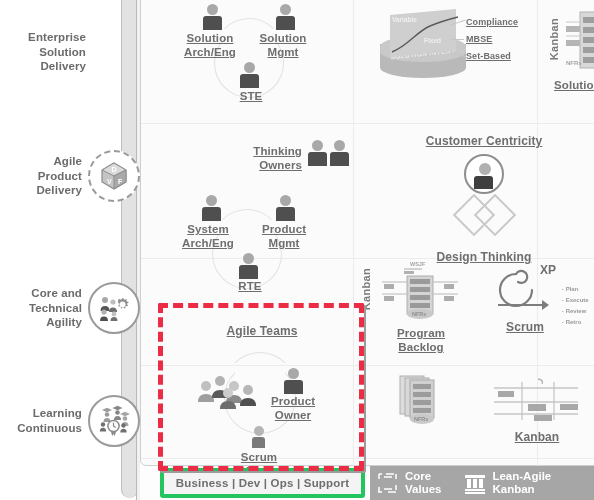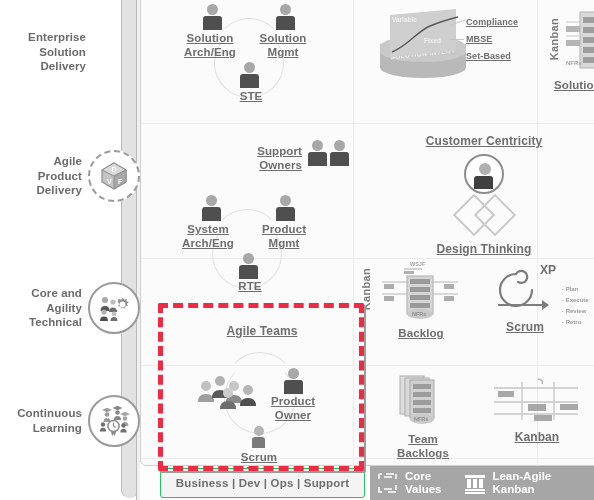--- a/index.html
+++ b/index.html
@@ -68,21 +68,21 @@
   .footer {
     position: absolute; left: 370px; top: 466px; width: 224px; height: 34px;
     background: #a6a6a6; display: flex; align-items: center; gap: 8px; padding-left: 8px;
   }
   .fitem { display: flex; align-items: center; gap: 5px; }
   .fitem .flabel { font-size: 11.5px; font-weight: bold; color: #ffffff; line-height: 1.15; }
 
   
   .bottomstrip {
     position: absolute; left: 160px; top: 468px; width: 205px; height: 30px;
-    background: #f4f4f4; border: 1px solid #22c55e; border-radius: 3px;
+    background: #f4f4f4; border: 4px solid #22c55e; border-radius: 3px;
     display: flex; align-items: center; justify-content: center;
   }
   .bottomstrip span { font-size: 11.5px; font-weight: bold; color: #6e6e6e; letter-spacing: .2px; }
 
   
   .si-cyl { position: absolute; width: 86px; height: 26px; background:#b9b9b9; border-radius: 50%/40%; }
   .si-sq  { position: absolute; width: 66px; height: 42px; background: #cfcfcf; transform: skewY(-5deg); }
 
   .diamond { width: 30px; height: 30px; border: 2px solid #c9c9c9; transform: rotate(45deg); }
 
@@ -130,43 +130,43 @@
           <text x="14.5" y="13" font-size="7" font-weight="bold" fill="#ffffff" font-family="Liberation Sans, sans-serif">D</text>
           <text x="10" y="25" font-size="7" font-weight="bold" fill="#ffffff" font-family="Liberation Sans, sans-serif">V</text>
           <text x="21" y="25" font-size="7" font-weight="bold" fill="#ffffff" font-family="Liberation Sans, sans-serif">F</text>
         </svg>
       </div>
     </div>
 
     <div class="comp" style="top:282px;">
       <div class="clabel">
         <div>Core and</div>
+        <div>Technical</div>
         <div>Agility</div>
-        <div>Technical</div>
       </div>
       <div class="cicon">
         <svg width="36" height="34" viewBox="0 0 36 34">
           <path d="M26 6 l2.6 1 1.6-2.1 1.9 2.2 2.4-.9-.3 2.6 2.5.9-2 1.7 1.1 2.4-2.6.1-.5 2.6-2.1-1.5-2 1.7-.7-2.5-2.6-.3 1.3-2.3-1.6-2z" fill="#8f8f8f" transform="translate(-2,2) scale(.95)"></path>
           <circle cx="26.5" cy="13.5" r="3" fill="#fbfbfb"></circle>
           <circle cx="9" cy="9" r="3" fill="#a8a8a8"></circle>
           <path d="M4.5 20 q0-5 4.5-5 t4.5 5 z" fill="#575757"></path>
           <circle cx="17" cy="11" r="2.6" fill="#bdbdbd"></circle>
           <path d="M13 21 q0-4.5 4-4.5 t4 4.5 z" fill="#6d6d6d"></path>
           <circle cx="8" cy="21" r="2.6" fill="#b0b0b0"></circle>
           <path d="M4 30 q0-4.4 4-4.4 t4 4.4 z" fill="#4f4f4f"></path>
           <circle cx="18" cy="23" r="2.4" fill="#c2c2c2"></circle>
           <path d="M14.5 30 q0-4 3.5-4 t3.5 4 z" fill="#707070"></path>
         </svg>
       </div>
     </div>
 
     <div class="comp" style="top:395px;">
       <div class="clabel">
+        <div>Learning</div>
         <div>Continuous</div>
-        <div>Learning</div>
       </div>
       <div class="cicon">
         <svg width="36" height="34" viewBox="0 0 36 34">
           <g fill="#9b9b9b">
             <path d="M6 6 l5-2.2 5 2.2 -5 2.2z"></path>
               <circle cx="11" cy="10.5" r="2.3"></circle>
             <path d="M7.5 18 q0-4 3.5-4 t3.5 4z"></path>
           </g>
           <g fill="#868686">
             <path d="M16.5 4 l5-2.2 5 2.2 -5 2.2z"></path>
@@ -259,21 +259,21 @@
       <rect x="0" y="30" width="14" height="6" fill="#b5b5b5"></rect>
       <line x1="0" y1="12" x2="14" y2="12" stroke="#c9c9c9"></line>
       <line x1="0" y1="26" x2="14" y2="26" stroke="#c9c9c9"></line>
     </svg>
     <div style="position:absolute; left:18px; top:56px; font-size:6px; font-weight:bold; color:#a5a5a5;">NFRs</div>
     <div class="ttl" style="position:absolute; left:6px; top:74px; width:60px; text-align:left;">Solution</div>
   </div>
 
   <div class="cell" style="left:228px; top:140px;">
     <div class="ttl" style="position:absolute; left:0; top:4px; width:74px; text-align:right;">
-      <div>Support</div>
+      <div>Thinking</div>
       <div>Owners</div>
     </div>
     <div class="person" style="position:absolute; left:80px; top:0;">
       <div class="head" style="width:11px;height:11px;"></div>
       <div class="body" style="width:19px;height:14px;"></div>
     </div>
     <div class="person" style="position:absolute; left:102px; top:0;">
       <div class="head" style="width:11px;height:11px;"></div>
       <div class="body" style="width:19px;height:14px;"></div>
     </div>
@@ -318,21 +318,21 @@
         <div class="body" style="width:19px;height:13px;background:#3f3f3f;margin-left:-3px;"></div>
       </div>
     </div>
   </div>
 
   <div class="cell" style="left:404px; top:200px; width:160px;">
     <div style="display:flex; justify-content:center; gap:-2px;">
       <div class="diamond"></div>
       <div class="diamond" style="margin-left:-9px;"></div>
     </div>
-    <div class="ttl lg" style="width:160px; margin-top:12px;">Design Thinking</div>
+    <div class="ttl lg" style="width:160px; margin-top:20px;">Design Thinking</div>
   </div>
 
   <div class="vert" style="position:absolute; left:360px; top:268px;">Kanban</div>
 
   <div class="cell" style="left:378px; top:258px; width:86px;">
     <svg width="86" height="62">
       <text x="32" y="8" font-size="5.5" font-weight="bold" fill="#a3a3a3" font-family="Liberation Sans, sans-serif">WSJF</text>
       <line x1="26" y1="11" x2="44" y2="11" stroke="#b8b8b8" stroke-width="1.2"></line>
       <rect x="26" y="13" width="10" height="3" fill="#b0b0b0"></rect>
       <rect x="29" y="18" width="26" height="38" fill="#d4d4d4" stroke="#aeaeae"></rect>
@@ -345,20 +345,21 @@
       <rect x="6" y="26" width="10" height="5" fill="#adadad"></rect>
       <rect x="6" y="38" width="10" height="5" fill="#adadad"></rect>
       <line x1="55" y1="24" x2="80" y2="24" stroke="#c4c4c4" stroke-width="1.2"></line>
       <line x1="55" y1="36" x2="80" y2="36" stroke="#c4c4c4" stroke-width="1.2"></line>
       <rect x="66" y="26" width="10" height="5" fill="#adadad"></rect>
       <rect x="66" y="38" width="10" height="5" fill="#adadad"></rect>
       <ellipse cx="42" cy="56" rx="13" ry="5" fill="#c9c9c9"></ellipse>
       <text x="34" y="58" font-size="5.5" font-weight="bold" fill="#8e8e8e" font-family="Liberation Sans, sans-serif">NFRs</text>
     </svg>
     <div class="ttl" style="width:86px; margin-top:2px;">
+      <div>Program</div>
       <div>Backlog</div>
     </div>
   </div>
 
   <div class="cell" style="left:496px; top:262px; width:70px;">
     <svg width="66" height="52">
       <path d="M20 12 a16 16 0 1 0 16 16" stroke="#7d7d7d" stroke-width="2.2" fill="none" stroke-linecap="round"></path>
       <path d="M20 12 a6 6 0 1 1 2 8" stroke="#7d7d7d" stroke-width="2.2" fill="none" stroke-linecap="round"></path>
       <line x1="2" y1="43" x2="50" y2="43" stroke="#7d7d7d" stroke-width="2"></line>
       <path d="M46 38 l7 5 -7 5z" fill="#7d7d7d"></path>
@@ -418,24 +419,20 @@
       <rect x="20" y="4" width="24" height="38" fill="#dcdcdc" stroke="#b0b0b0"></rect>
       <rect x="25" y="6" width="24" height="38" fill="#d8d8d8" stroke="#aeaeae"></rect>
       <rect x="30" y="8" width="24" height="38" fill="#d0d0d0" stroke="#aaaaaa"></rect>
       <rect x="33" y="12" width="18" height="5" fill="#9c9c9c"></rect>
       <rect x="33" y="20" width="18" height="5" fill="#9c9c9c"></rect>
       <rect x="33" y="28" width="18" height="5" fill="#9c9c9c"></rect>
       <rect x="33" y="36" width="18" height="5" fill="#9c9c9c"></rect>
       <ellipse cx="42" cy="47" rx="12" ry="5" fill="#c9c9c9"></ellipse>
       <text x="34" y="49" font-size="5.5" font-weight="bold" fill="#8e8e8e" font-family="Liberation Sans, sans-serif">NFRs</text>
     </svg>
-    <div class="ttl" style="width:86px; margin-top:-2px;">
-      <div>Team</div>
-      <div>Backlogs</div>
-    </div>
   </div>
 
   <div class="cell" style="left:492px; top:376px; width:90px;">
     <svg width="90" height="48">
       <line x1="2" y1="12" x2="86" y2="12" stroke="#c6c6c6" stroke-width="1.3"></line>
       <line x1="2" y1="26" x2="86" y2="26" stroke="#c6c6c6" stroke-width="1.3"></line>
       <line x1="2" y1="38" x2="86" y2="38" stroke="#c6c6c6" stroke-width="1.3"></line>
       <line x1="30" y1="6" x2="30" y2="44" stroke="#c6c6c6" stroke-width="1.3"></line>
       <line x1="62" y1="6" x2="62" y2="44" stroke="#c6c6c6" stroke-width="1.3"></line>
       <path d="M46 3 q6 1 4 5" stroke="#b0b0b0" stroke-width="1.4" fill="none"></path>

